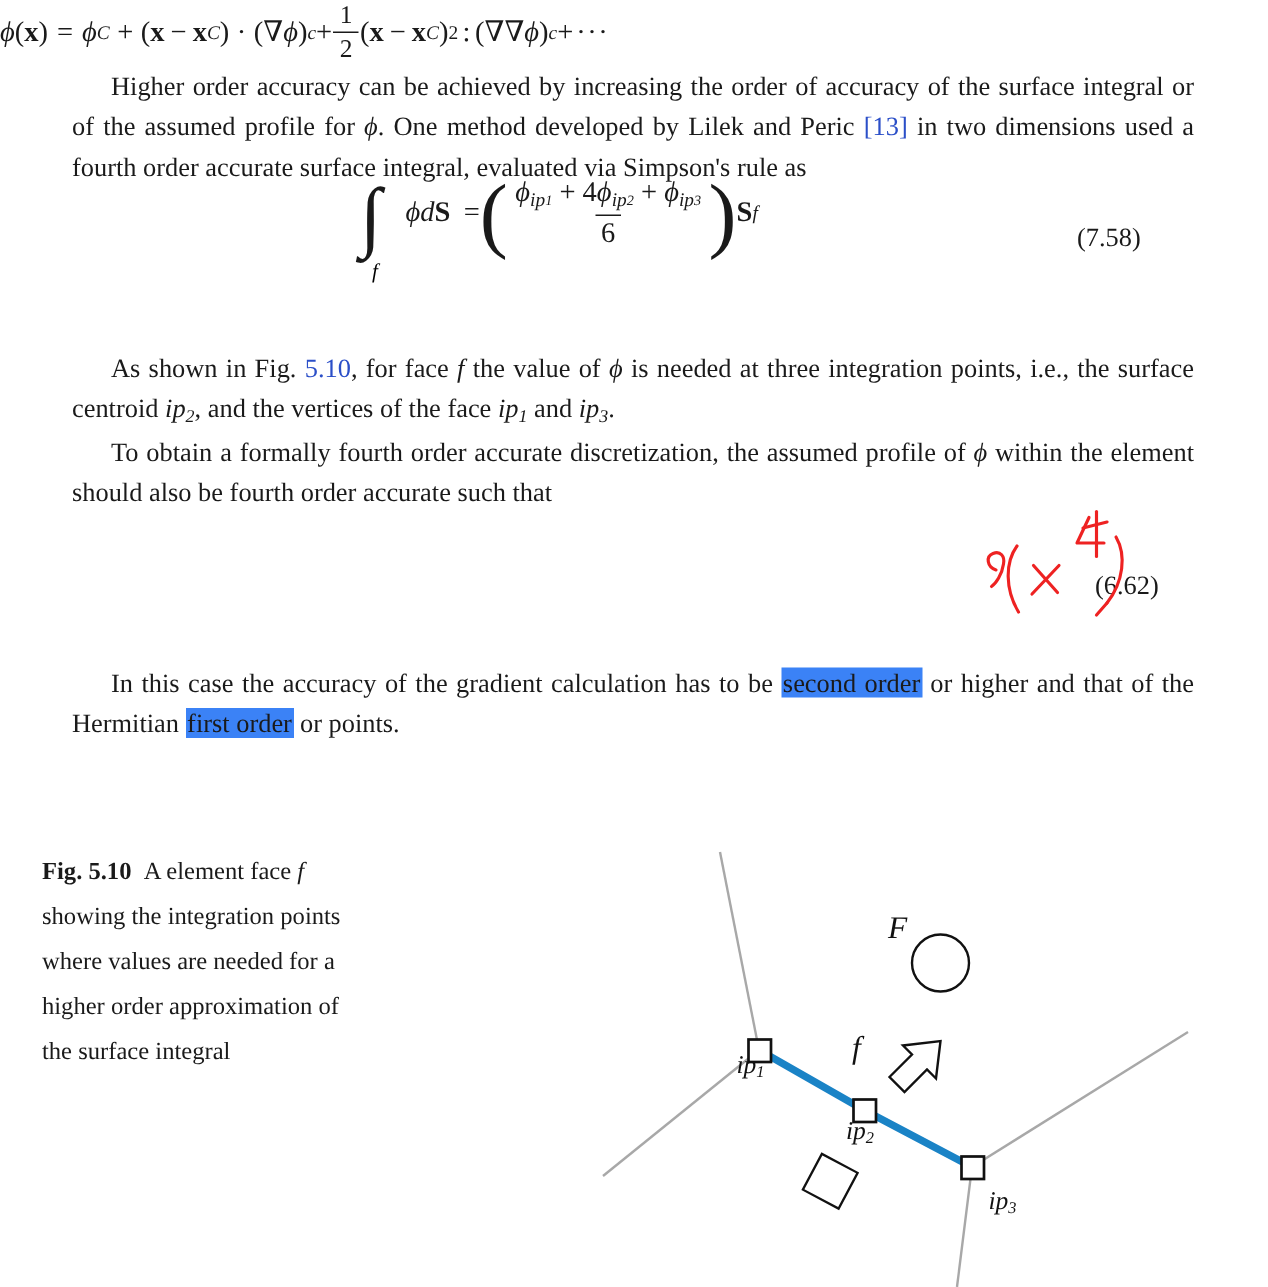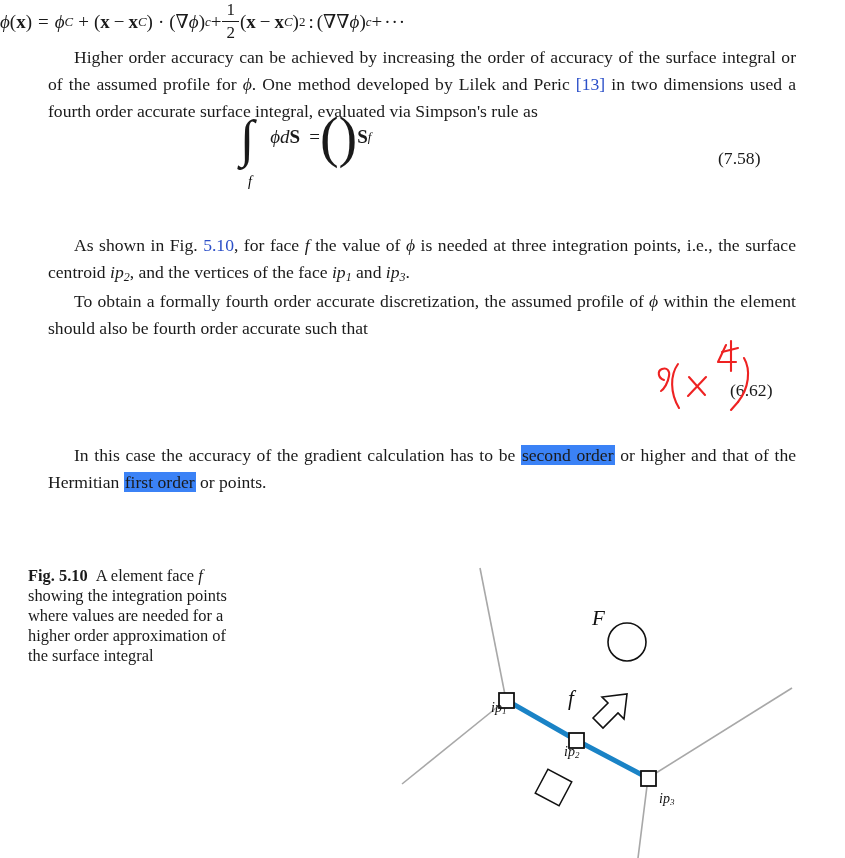--- a/index.html
+++ b/index.html
@@ -107,38 +107,38 @@
     pointer-events: none;
   }
 
   
   #figcaption {
     position: absolute;
     left: 28px;
     top: 566px;
     width: 218px;
     font-size: 16.4px;
-    line-height: 20px;
+    line-height: 30px;
     color: #1a1a1a;
   }
   #figcaption .figno { font-weight: bold; }
 
   
   #figure {
     position: absolute;
     left: 380px;
     top: 548px;
     width: 465px;
     height: 310px;
   }
   .fig-label {
     position: absolute;
     font-style: italic;
     color: #111111;
-    font-size: 14px;
+    font-size: 17px;
   }
   .fig-label sub {
     font-size: 0.64em;
     vertical-align: -0.25em;
   }
   #lbl-ip1 { left: 111px; top: 152px; }
   #lbl-ip2 { left: 184px; top: 196px; }
   #lbl-ip3 { left: 239px; top: 243px; margin-left: 40px; }
   #lbl-f   { left: 188px; top: 138px; font-size: 21px; }
   #lbl-F   { left: 212px; top: 58px;  font-size: 21px; }
@@ -150,20 +150,24 @@
 
 <div class="eqblock" id="eq532">
   <div class="e32row">
     <span class="intsym">∫</span>
     <span style="display:inline-block;width:16px"></span>
     <span class="mi">ϕd</span>
       <span class="mb">S</span>
     <span style="display:inline-block;width:9px"></span>
     <span>=</span>
     <span class="paren">(</span>
+    <span class="frac">
+      <span class="num"><span class="mi">ϕ</span><sub class="s">ip</sub><sub class="s" style="font-size:0.5em">1</sub> <span>+ 4</span><span class="mi">ϕ</span><sub class="s">ip</sub><sub class="s" style="font-size:0.5em">2</sub> <span>+ </span><span class="mi">ϕ</span><sub class="s">ip</sub><sub class="s" style="font-size:0.5em">3</sub></span>
+      <span class="den">6</span>
+    </span>
     <span class="paren">)</span>
     <span class="mb">S</span>
       <sub class="s">f</sub>
   </div>
   <span class="intsub mi" style="left:8px;top:56px">f</span>
 </div>
 <div class="eqtag" style="left:718px;top:148px">(7.58)</div>
 
 <div class="para" id="p2"><span class="indent"></span><span>As shown in Fig. </span><span class="link">5.10</span><span>, for face </span><span class="mi">f</span><span> the value of </span><span class="mi">ϕ</span><span> is needed at three integration points, i.e., the surface centroid </span><span class="mi">ip</span><sub class="s">2</sub><span>, and the vertices of the face </span><span class="mi">ip</span><sub class="s">1</sub><span> and </span><span class="mi">ip</span><sub class="s">3</sub><span>.</span></div>
 

